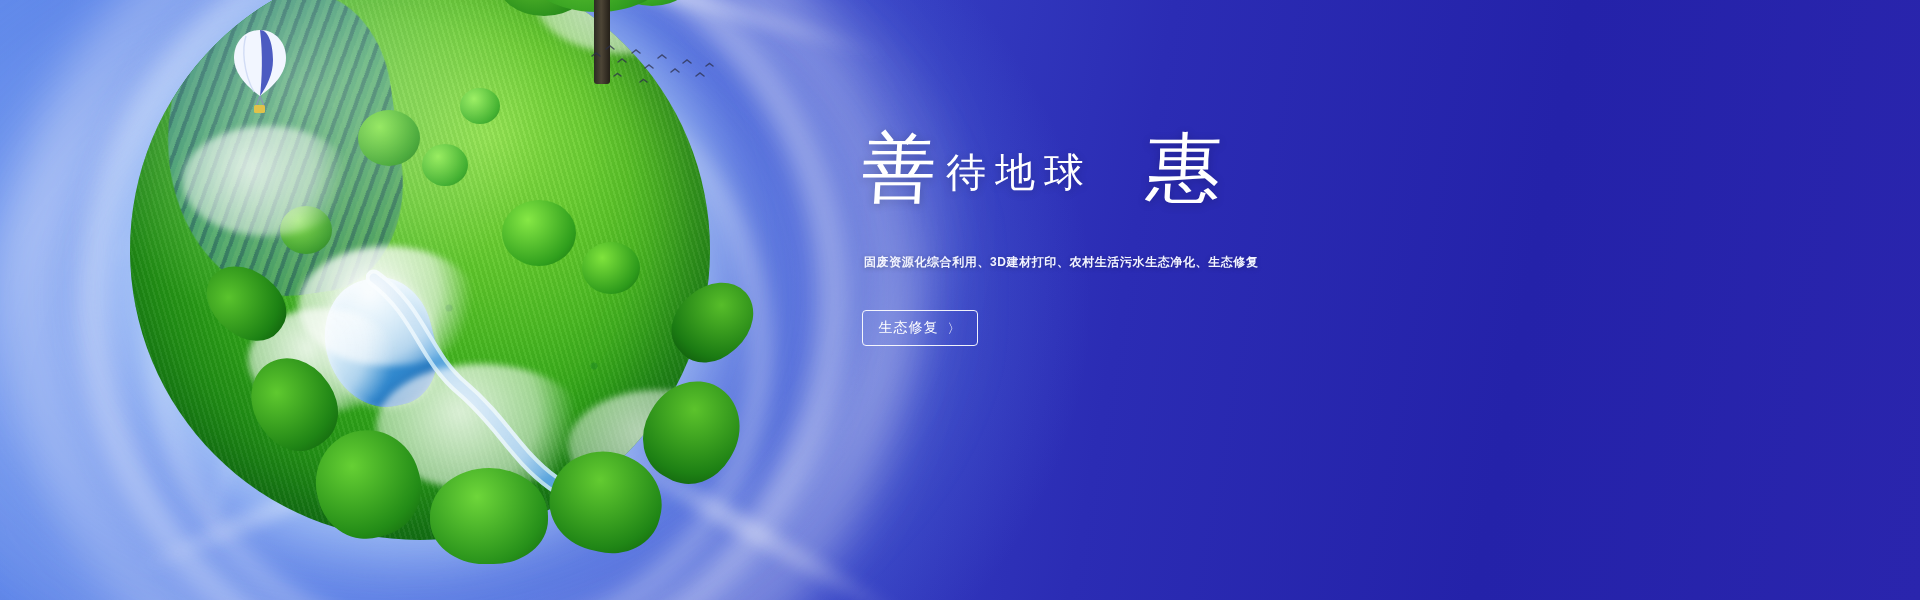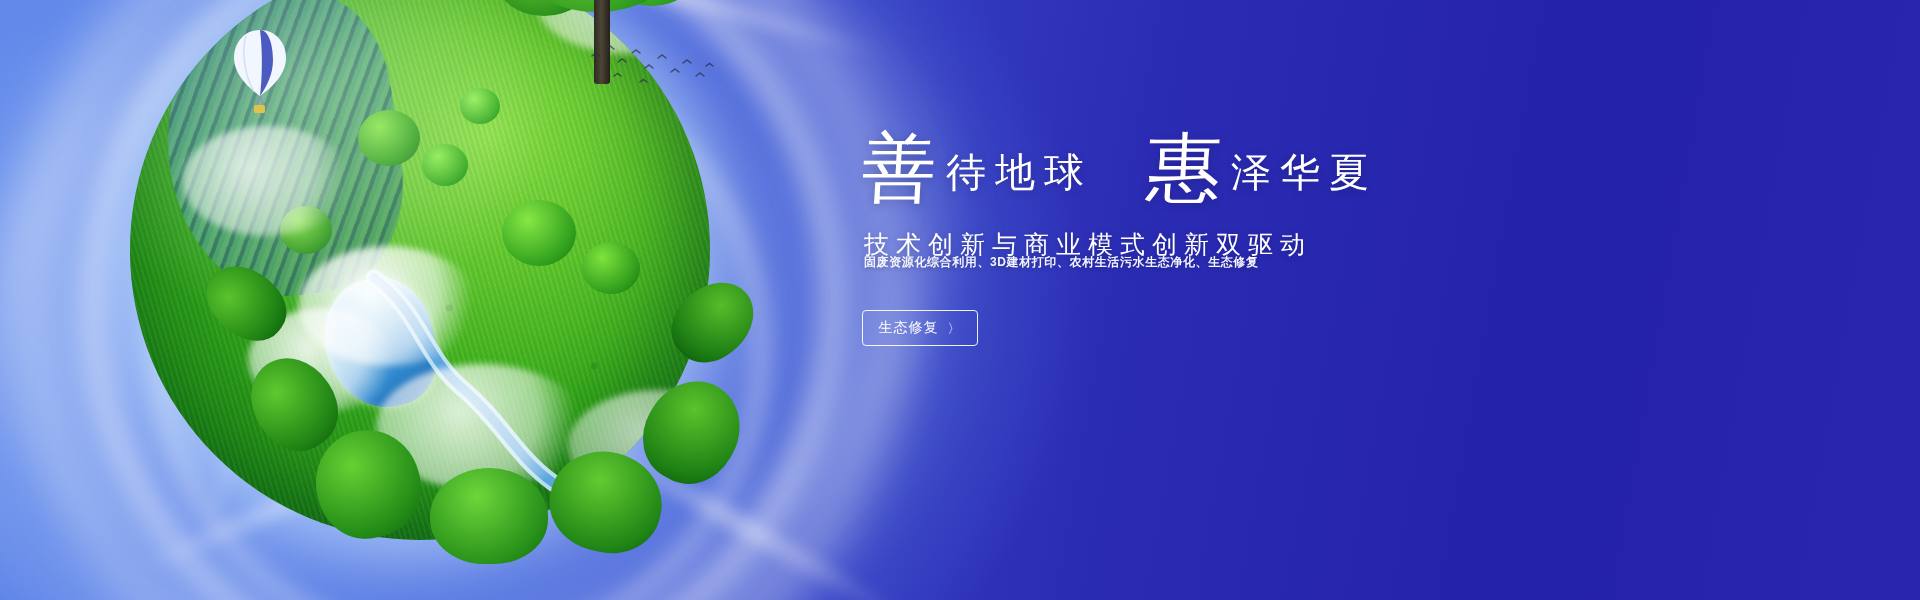--- a/index.html
+++ b/index.html
@@ -308,25 +308,23 @@
   <div class="content">
 
     <div class="headline">
       <span class="hl-group">
         <span class="hl-big">善</span>
         <span class="hl-small">待地球</span>
       </span>
       <span class="hl-gap"></span>
       <span class="hl-group">
         <span class="hl-big">惠</span>
-        <span class="hl-small">泽华夏</span>
       </span>
     </div>
 
-    <div class="subtitle">技术创新与商业模式创新双驱动</div>
 
     <div class="desc">固废资源化综合利用、3D建材打印、农村生活污水生态净化、生态修复</div>
 
     <button class="cta">
       <span>生态修复</span>
       <span class="chev">〉</span>
     </button>
 
   </div>
 </div>

